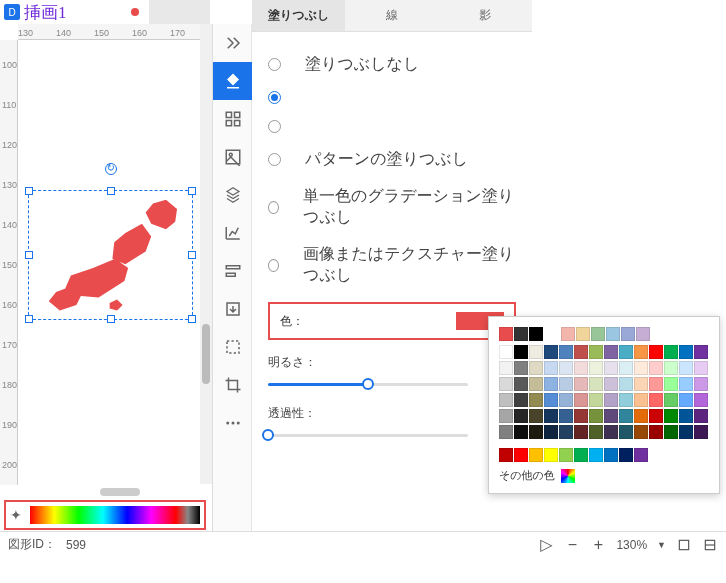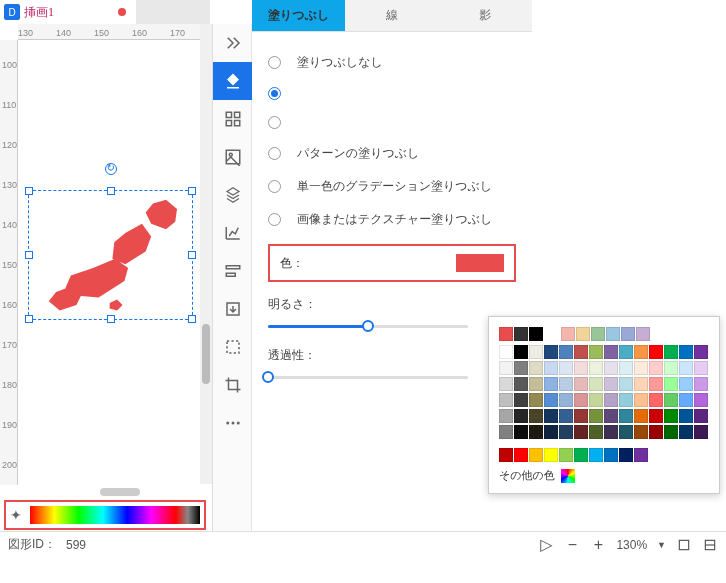--- a/index.html
+++ b/index.html
@@ -2,21 +2,21 @@
 <html><head>
 <meta charset="utf-8">
 <style>
 * { margin: 0; padding: 0; box-sizing: border-box; font-family: "Meiryo", "Hiragino Sans", sans-serif; }
 body { width: 726px; height: 583px; background: #fff; position: relative; overflow: hidden; font-size: 12px; color: #333; }
 
 
 .tab-bar { position: absolute; top: 0; left: 0; width: 210px; height: 24px; background: #e8e8e8; display: flex; align-items: center; }
 .doc-tab { height: 24px; background: #fff; display: flex; align-items: center; padding: 0 10px 0 4px; gap: 4px; }
 .doc-icon { width: 16px; height: 16px; background: #1a73e8; border-radius: 2px; display: flex; align-items: center; justify-content: center; color: #fff; font-size: 10px; }
-.doc-label { color: #be185d; font-size: 12px; font-family: Liberation Serif, serif; }
+.doc-label { color: #6d28d9; font-size: 17px; font-family: Liberation Serif, serif; }
 .doc-dot { width: 8px; height: 8px; background: #e84c4c; border-radius: 50%; margin-left: 60px; }
 
 
 .ruler-h { position: absolute; top: 24px; left: 18px; width: 190px; height: 16px; background: #f5f5f5; border-bottom: 1px solid #ccc; font-size: 9px; color: #888; display: flex; align-items: flex-end; }
 .ruler-h span { position: absolute; bottom: 1px; }
 .ruler-v { position: absolute; top: 40px; left: 0; width: 18px; height: 445px; background: #f5f5f5; border-right: 1px solid #ccc; font-size: 9px; color: #888; }
 .ruler-v span { position: absolute; left: 2px; writing-mode: horizontal-tb; }
 
 
 .canvas { position: absolute; top: 40px; left: 18px; width: 190px; height: 445px; background: #fff; }
@@ -46,24 +46,24 @@
 
 .side-toolbar { position: absolute; top: 24px; left: 212px; width: 40px; height: 508px; border-left: 1px solid #ddd; border-right: 1px solid #e5e5e5; background: #fafafa; display: flex; flex-direction: column; }
 .side-btn { width: 40px; height: 38px; display: flex; align-items: center; justify-content: center; color: #666; }
 .side-btn.active { background: #1a73e8; color: #fff; }
 .side-btn svg { width: 18px; height: 18px; }
 
 
 .props { position: absolute; top: 0; left: 252px; width: 280px; height: 532px; background: #fff; }
 .props-tabs { display: flex; height: 32px; border-bottom: 1px solid #e0e0e0; }
 .props-tab { flex: 1; display: flex; align-items: center; justify-content: center; font-size: 12px; color: #666; }
-.props-tab.active { background: #0ea5e9; color: #333; font-weight: bold; }
+.props-tab.active { background: #e5e5e5; color: #333; font-weight: bold; }
 .props-tab:not(.active) { background: #f2f2f2; }
 .props-body { padding: 14px 16px; }
-.radio-row { display: flex; align-items: center; gap: 16px; padding: 8px 0; font-size: 12px; color: #444; }
+.radio-row { display: flex; align-items: center; gap: 24px; padding: 8px 0; font-size: 16px; color: #444; }
 .radio { width: 13px; height: 13px; border: 1px solid #999; border-radius: 50%; position: relative; }
 .radio.checked { border-color: #1a73e8; }
 .radio.checked::after { content: ""; position: absolute; top: 2px; left: 2px; width: 7px; height: 7px; background: #1a73e8; border-radius: 50%; }
 
 .color-row-box { margin-top: 8px; border: 2px solid #e84c4c; padding: 8px 10px; display: flex; align-items: center; justify-content: space-between; }
 .color-swatch-display { width: 48px; height: 18px; background: #e84c4c; border: 1px solid #e84c4c; }
 
 .slider-section { margin-top: 14px; }
 .slider-label { font-size: 12px; color: #444; margin-bottom: 6px; }
 .slider { position: relative; width: 200px; height: 14px; }

